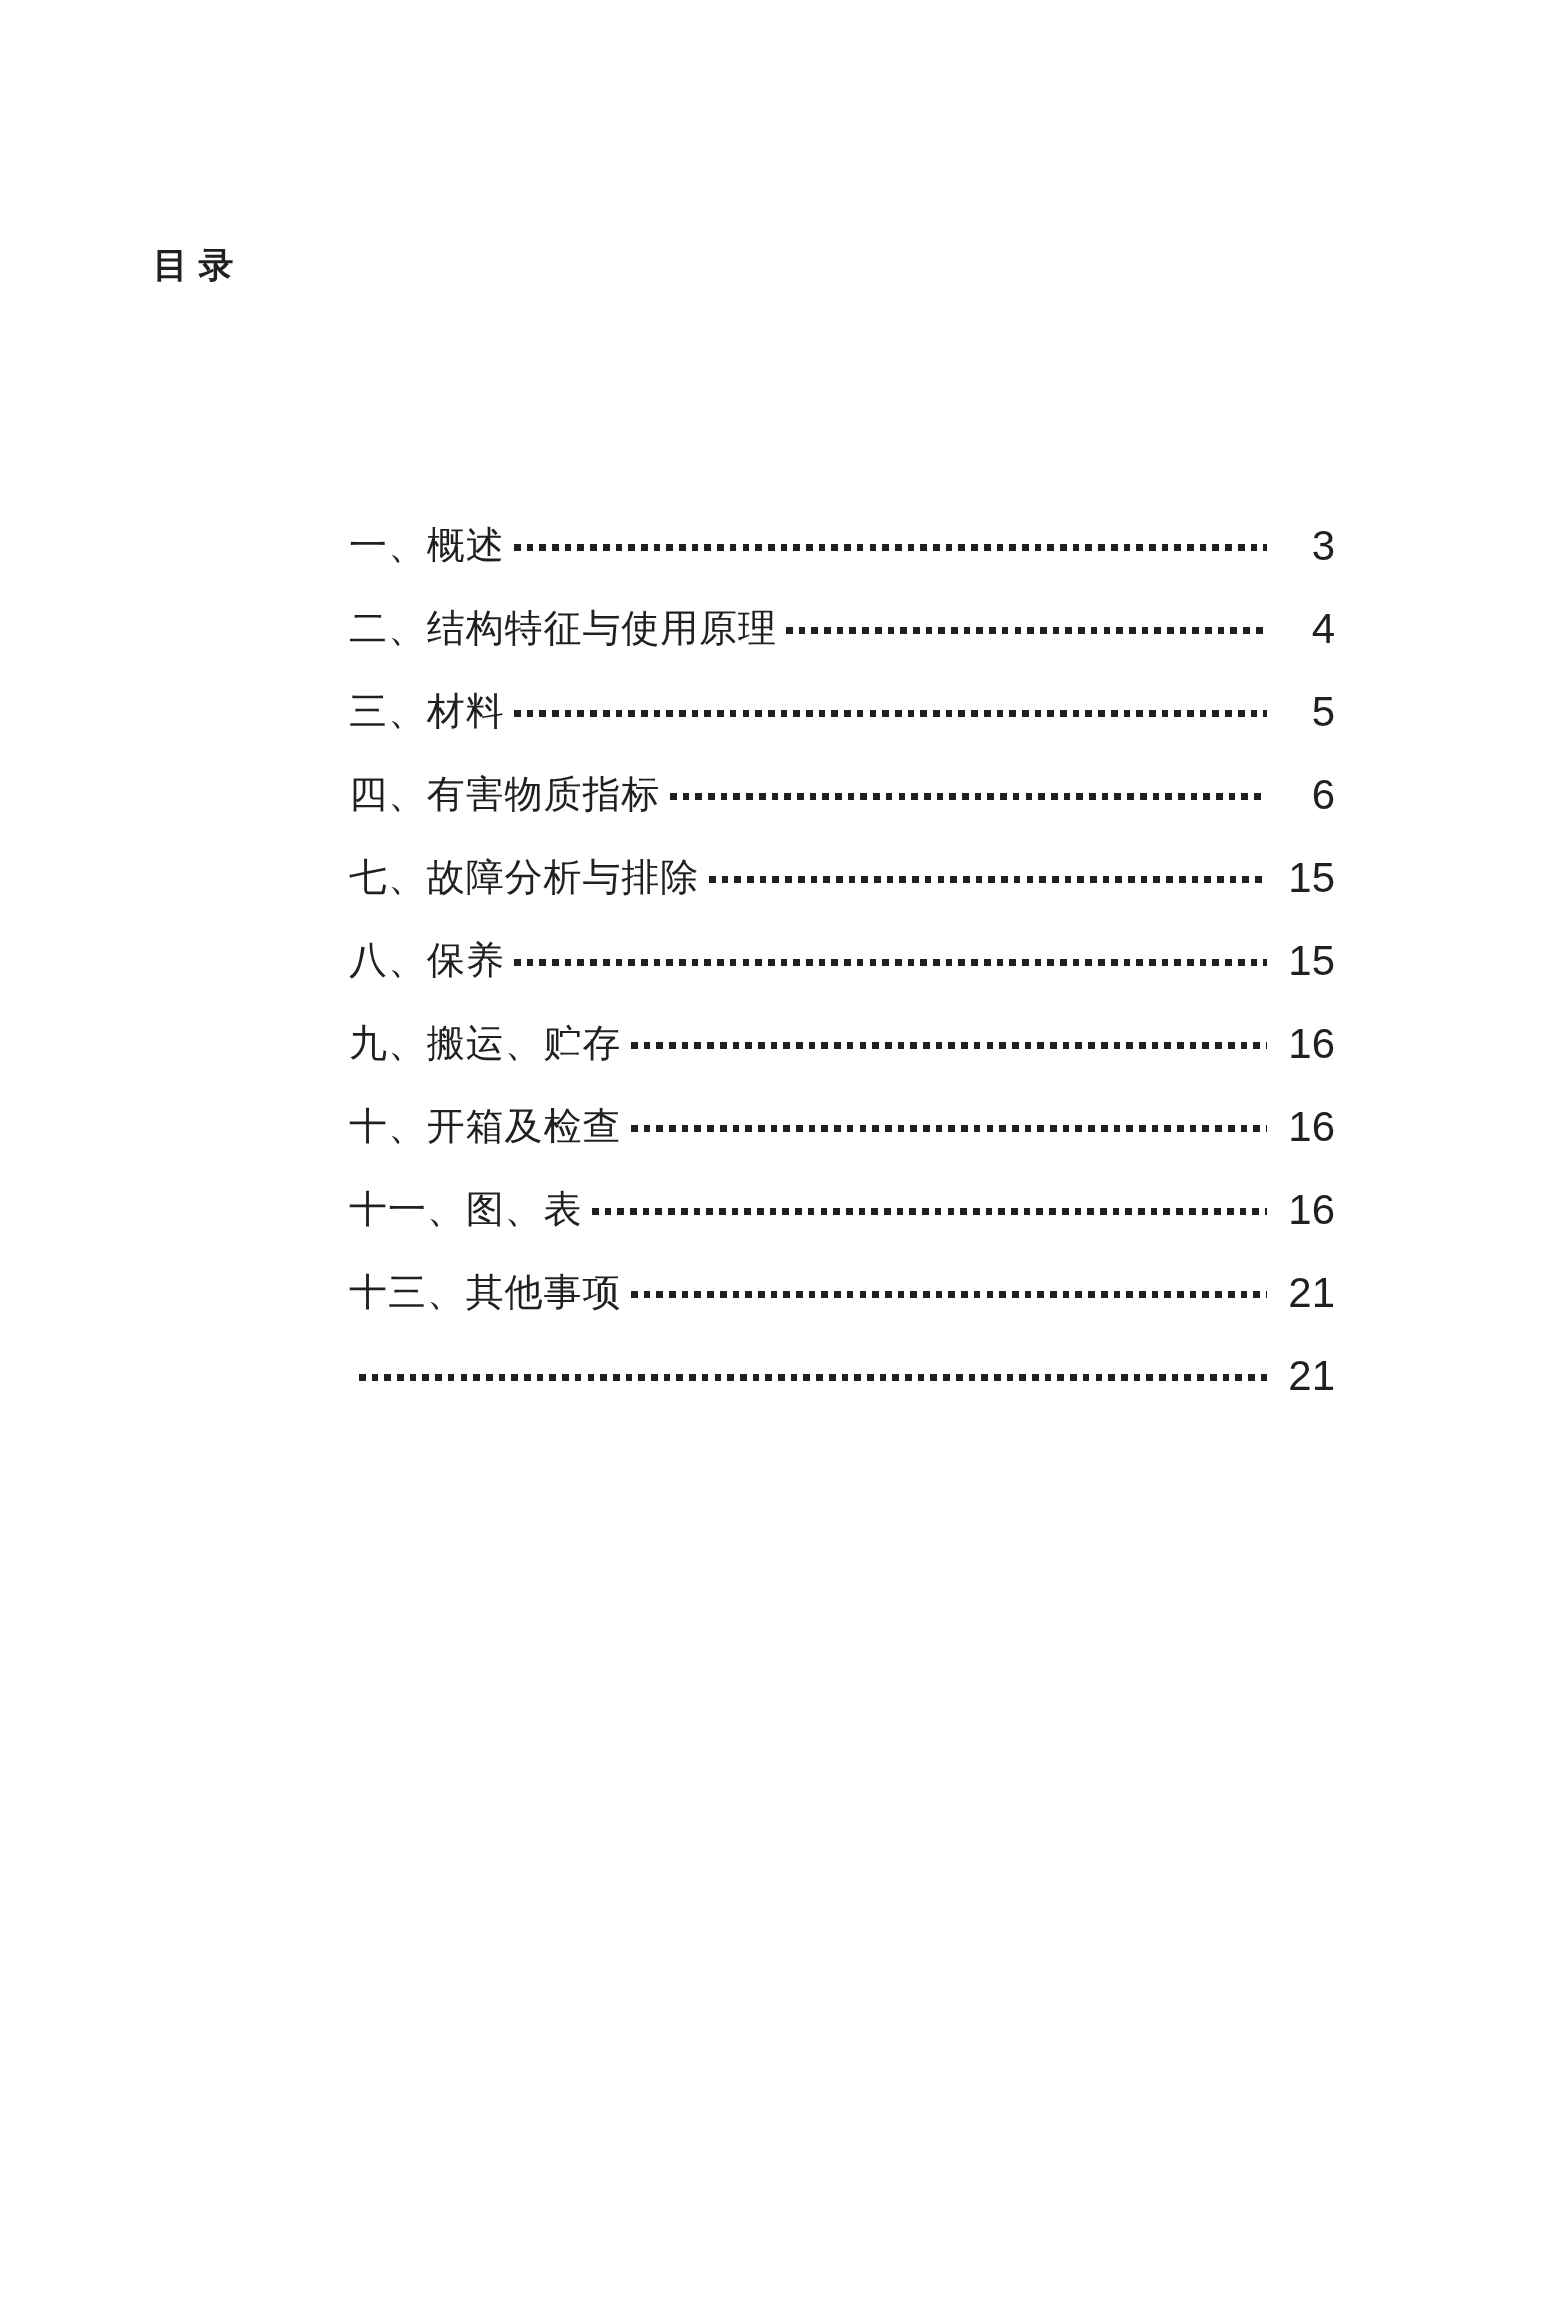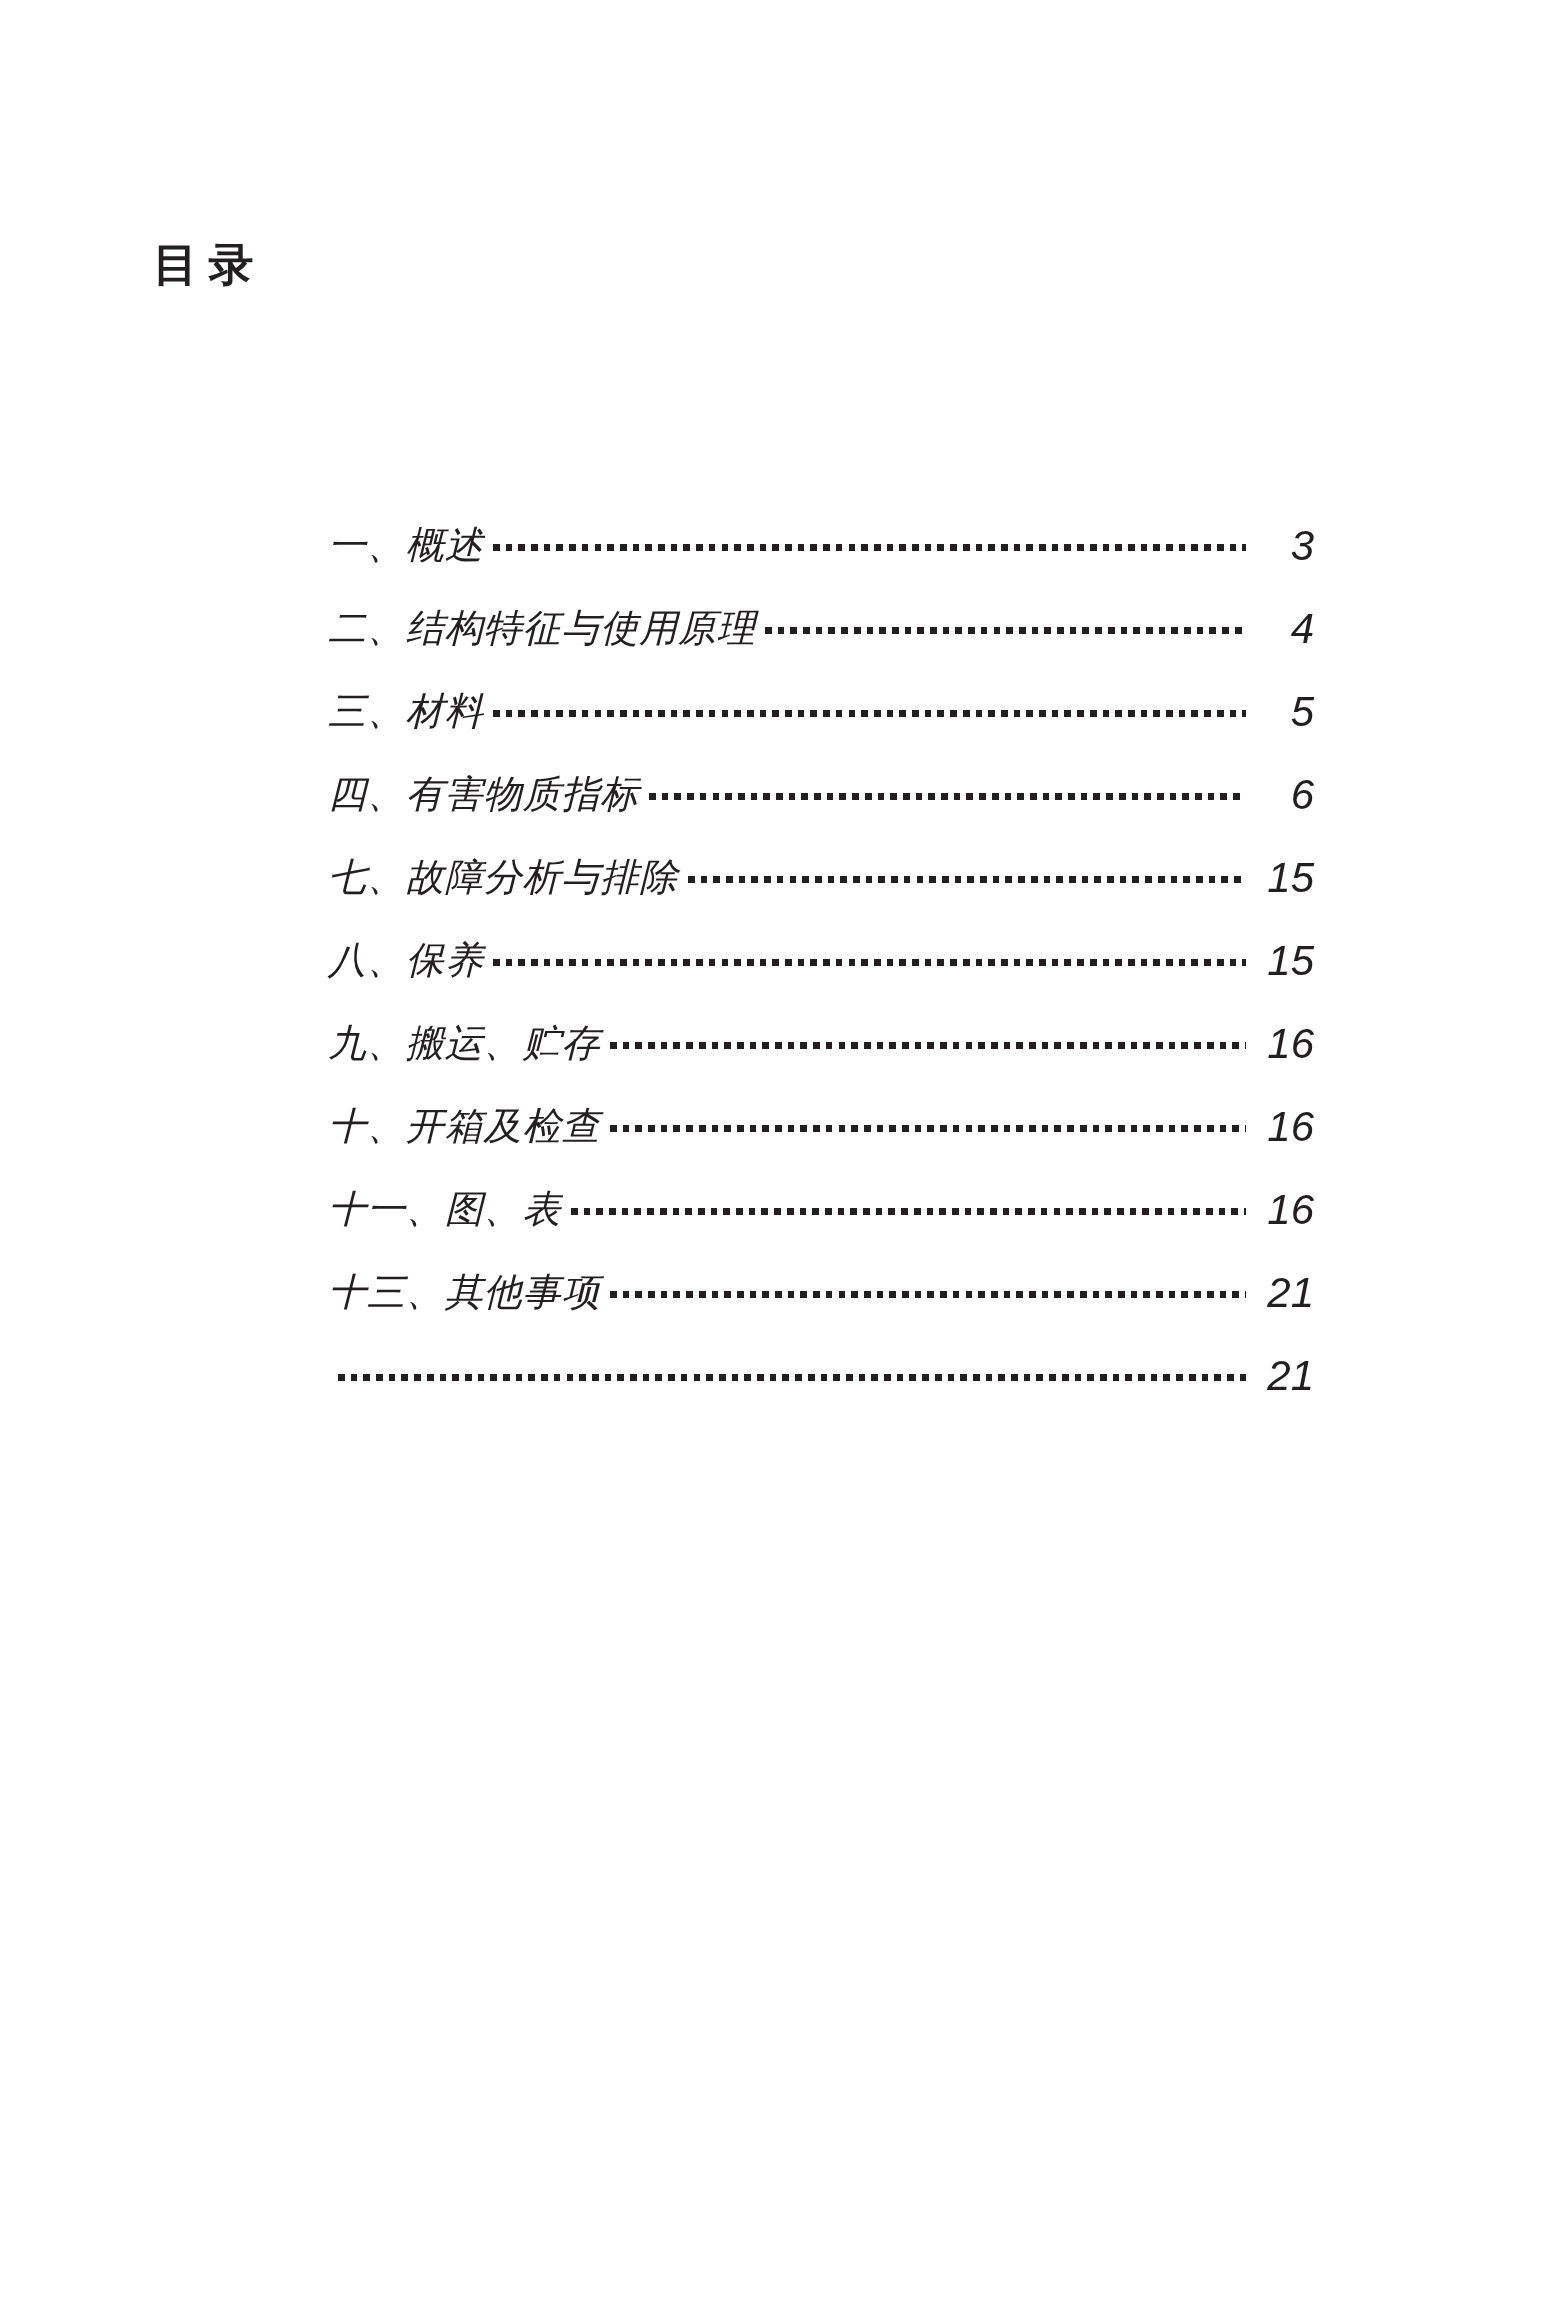--- a/index.html
+++ b/index.html
@@ -17,33 +17,32 @@
   }
   .page {
     position: absolute;
     inset: 0;
   }
   .doc-title {
     position: absolute;
     left: 153px;
     top: 235px;
     margin: 0;
-    font-size: 45px;
+    font-size: 35px;
     line-height: 59px;
     font-weight: bold;
     letter-spacing: 10.4px;
     color: #231f20;
     white-space: nowrap;
   }
   .toc {
     position: absolute;
-    left: 328px;
+    left: 349px;
     top: 504px;
     width: 986px;
-    font-style: italic;
   }
   .toc-row {
     display: flex;
     align-items: center;
     height: 83px;
     font-size: 38px;
     font-weight: 500;
     color: #231f20;
   }
   .toc-label {

